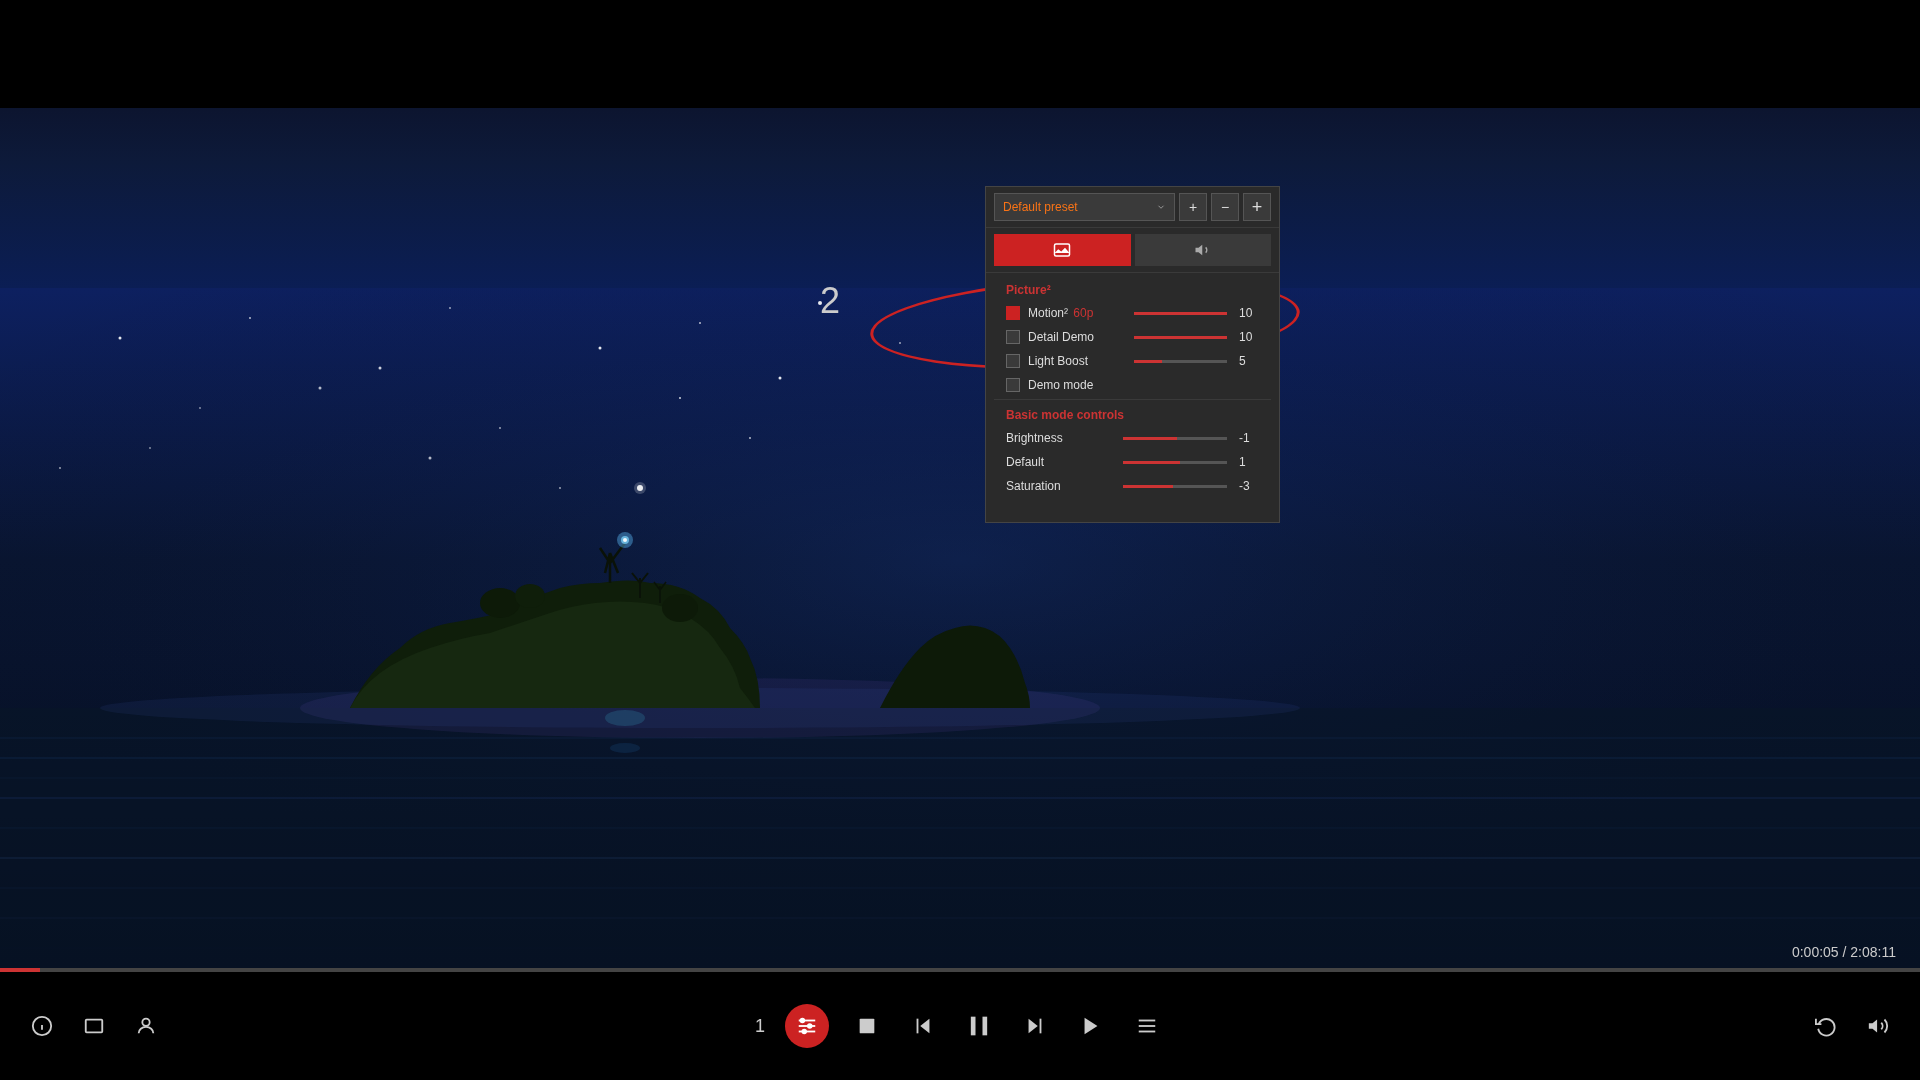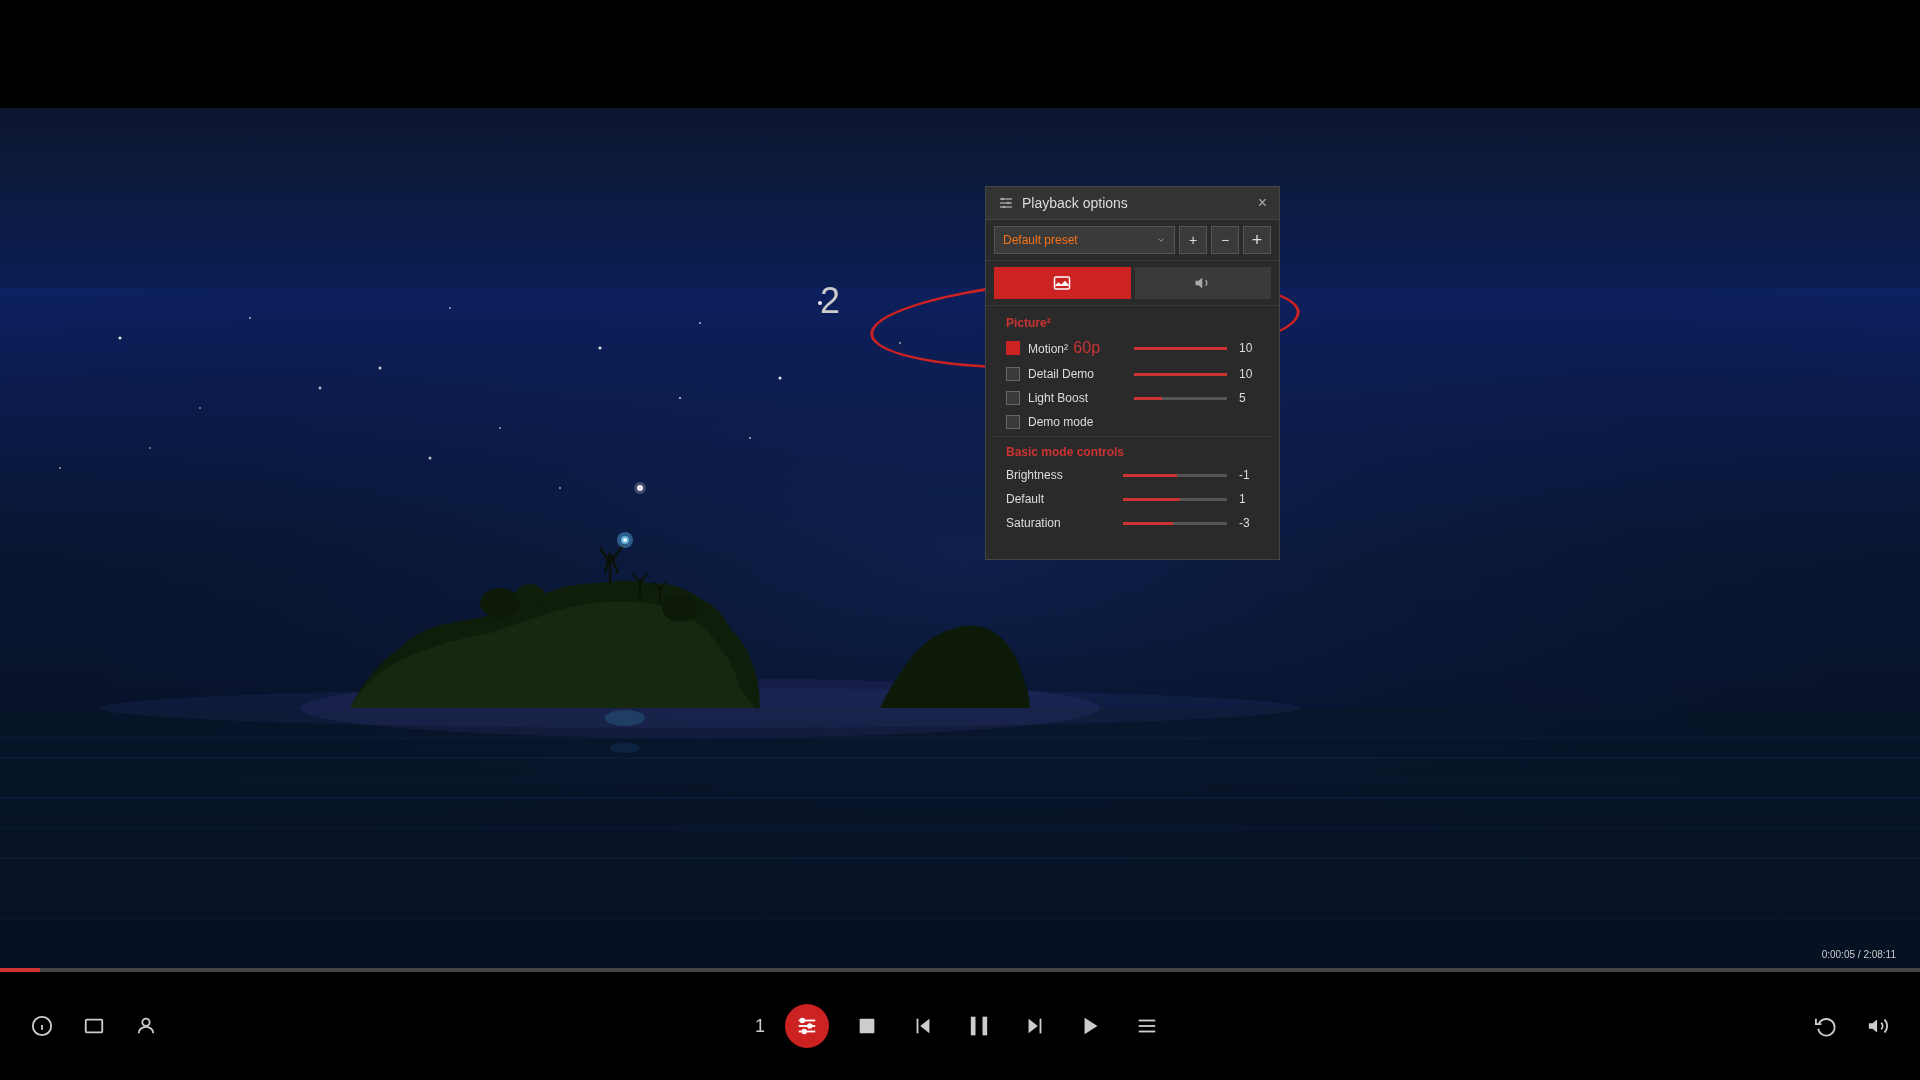--- a/index.html
+++ b/index.html
@@ -142,21 +142,21 @@
       color: #ccc;
       font-size: 18px;
       font-weight: 400;
     }
 
     .time-display {
       position: absolute;
       bottom: 120px;
       right: 24px;
       color: #ccc;
-      font-size: 10px;
+      font-size: 14px;
       z-index: 25;
     }
 
     
     .annotation-2 {
       position: absolute;
       top: 280px;
       left: 820px;
       color: #ccc;
       font-size: 36px;
@@ -316,21 +316,21 @@
     }
 
     .option-label {
       color: #ddd;
       font-size: 12px;
       flex: 1;
     }
 
     .option-tag {
       color: #cc3333;
-      font-size: 16px;
+      font-size: 12px;
       margin-left: 2px;
       margin-top: 25px;
     }
 
     .option-slider {
       flex: 1;
       height: 3px;
       background: #555;
       position: relative;
       margin: 0 4px;
@@ -560,34 +560,20 @@
     </button>
   </div>
 </div>
 
 <div class="annotation-2">2</div>
 
 <div class="red-circle"></div>
 
 <div class="playback-panel">
 
-  <div class="panel-header">
-    <div class="panel-title-area">
-      <svg width="16" height="16" viewBox="0 0 24 24" fill="none" stroke="#aaa" stroke-width="2">
-        <line x1="3" y1="6" x2="21" y2="6"></line>
-        <line x1="3" y1="12" x2="21" y2="12"></line>
-        <line x1="3" y1="18" x2="21" y2="18"></line>
-        <circle cx="7" cy="6" r="2" fill="#aaa" stroke="none"></circle>
-        <circle cx="15" cy="12" r="2" fill="#aaa" stroke="none"></circle>
-        <circle cx="9" cy="18" r="2" fill="#aaa" stroke="none"></circle>
-      </svg>
-      <span class="panel-title">Playback options</span>
-    </div>
-    <button class="panel-close">×</button>
-  </div>
 
   <div class="preset-row">
     <div class="preset-select">
       <span>Default preset</span>
       <svg width="10" height="10" viewBox="0 0 24 24" fill="none" stroke="#aaa" stroke-width="2">
         <polyline points="6,9 12,15 18,9"></polyline>
       </svg>
     </div>
     <button class="preset-btn">+</button>
     <button class="preset-btn">−</button>

